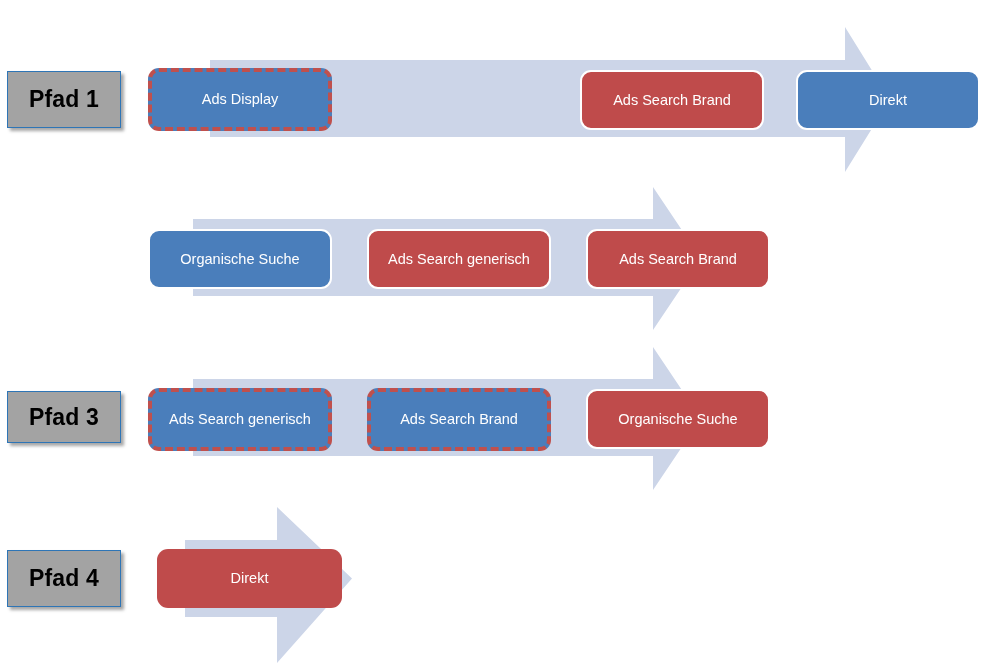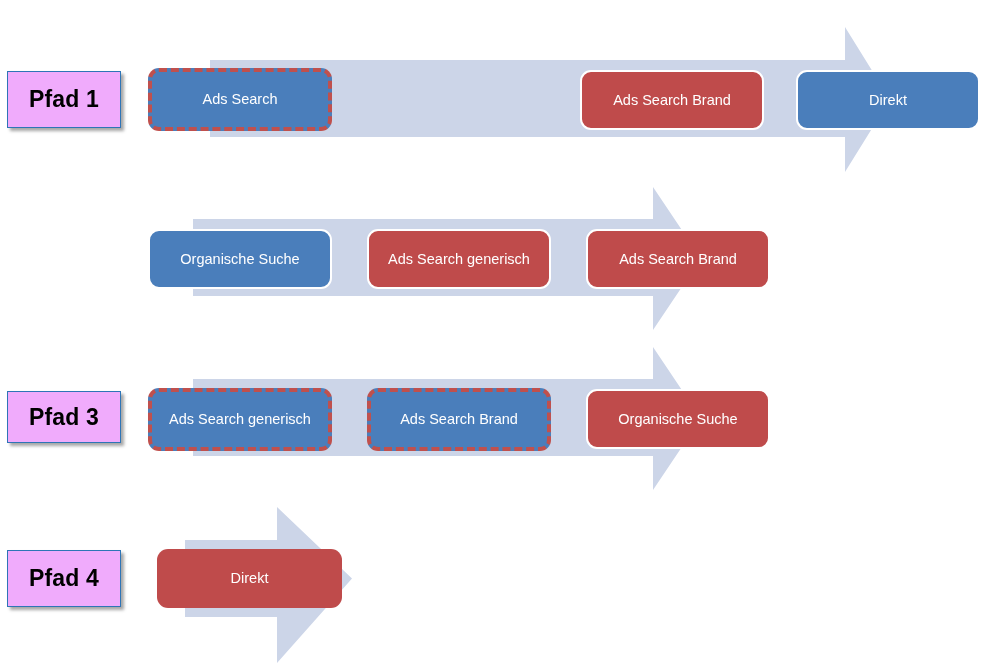--- a/index.html
+++ b/index.html
@@ -4,21 +4,21 @@
 <style>
   html,body{margin:0;padding:0;background:#ffffff;}
   body{width:988px;height:663px;position:relative;overflow:hidden;
        font-family:"Liberation Sans","DejaVu Sans",sans-serif;}
 
   .canvas{position:absolute;left:0;top:0;width:988px;height:663px;}
 
   
   .pfad-label{
     position:absolute;
-    background:#f0abfc;
+    background:#a3a3a3;
     border:1px solid #2e75b6;
     box-shadow:3px 3px 3px rgba(0,0,0,0.35);
     display:flex;align-items:center;justify-content:center;
     color:#000000;
     font-size:23px;
     font-weight:bold;
     letter-spacing:0.2px;
     box-sizing:border-box;
   }
 
@@ -55,21 +55,21 @@
     <polygon fill="#ccd5e8" points="193,219 653,219 653,187 701,258.5 653,330 653,296 193,296"></polygon>
 
     <polygon fill="#ccd5e8" points="193,379 653,379 653,347 701,418.5 653,490 653,456 193,456"></polygon>
 
     <polygon fill="#ccd5e8" points="185,540 277,540 277,507 352,578.5 277,663 277,617 185,617"></polygon>
   </svg>
 
   <div class="pfad-label" style="left:7px;  top:71px;  width:114px; height:57px;">Pfad 1</div>
 
   <div class="node blue dashed" style="left:148px; top:68px; width:184px; height:63px;">
-    <span>Ads Search</span>
+    <span>Ads Display</span>
   </div>
   <div class="node red plain" style="left:580px; top:70px; width:184px; height:60px;">
     <span>Ads Search Brand</span>
   </div>
   <div class="node blue plain" style="left:796px; top:70px; width:184px; height:60px;">
     <span>Direkt</span>
   </div>
 
 
   <div class="node blue plain" style="left:148px; top:229px; width:184px; height:60px;">

